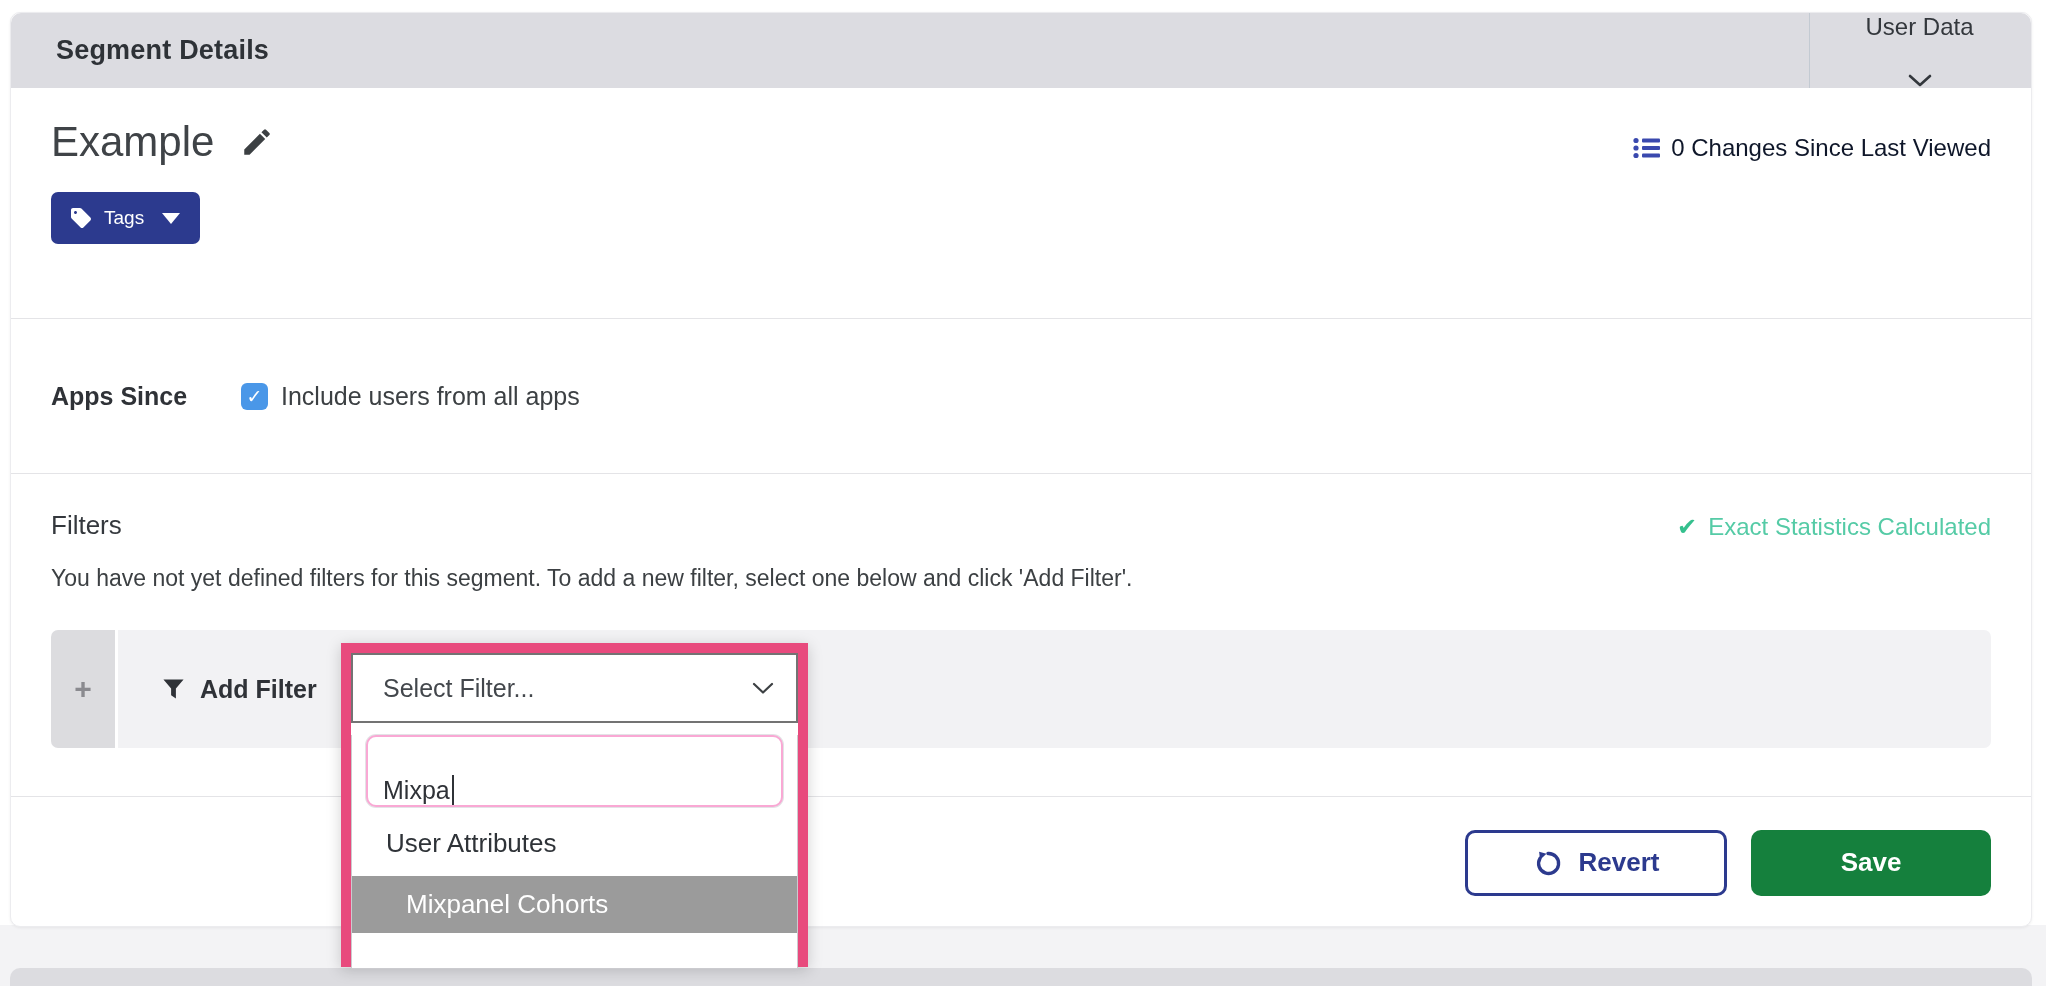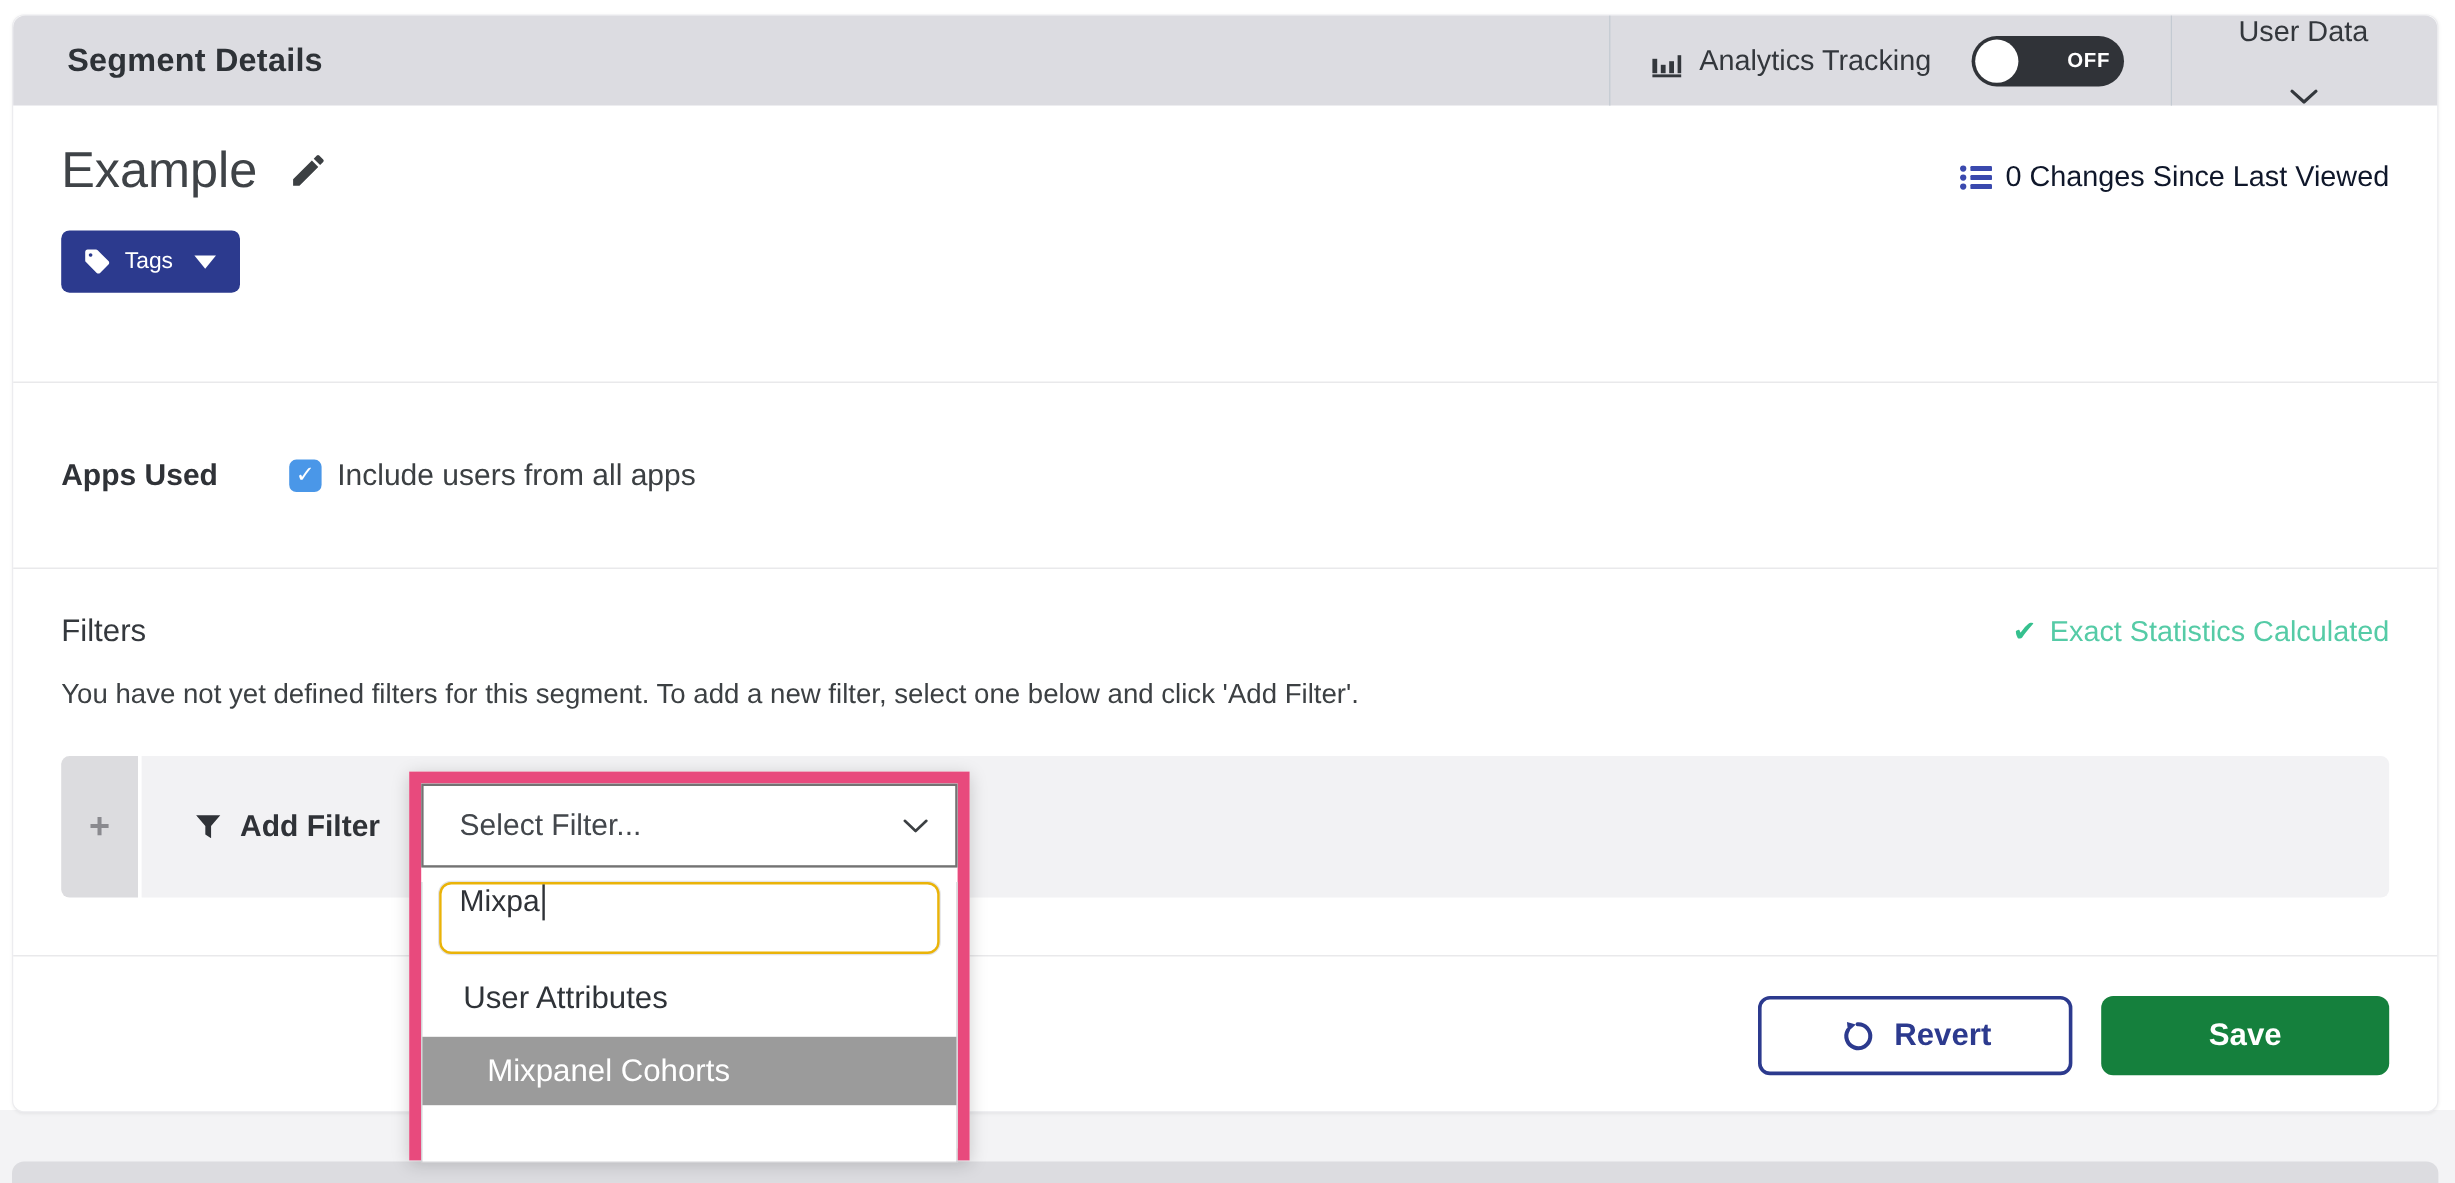--- a/index.html
+++ b/index.html
@@ -81,57 +81,41 @@
   .btn-save   { width:240px; background:#15803d; border:none; color:#ffffff; }
 
   
   .pink-box { position:absolute; left:341px; top:643px; width:467px; height:324px;
               border:10px solid #e84a7d; background:#ffffff; z-index:20;
               box-shadow:0 3px 14px rgba(0,0,0,0.18); }
   .select-box { height:70px; border:2px solid #737373; display:flex; align-items:center;
                 justify-content:space-between; padding:0 22px 0 30px;
                 font-size:25px; color:#43474c; cursor:pointer; background:#fff; }
   .dd-panel { height:234px; border:1px solid #cbcbcf; border-top:none; background:#fff; }
-  .dd-search { margin:12px 14px 0 14px; height:60px; border:2px solid #eab308; border-radius:10px;
-               box-shadow:0 0 0 1px #e3e3e6; display:flex; align-items:flex-start;
+  .dd-search { margin:12px 14px 0 14px; height:72px; border:2px solid #f9a8d4; border-radius:10px;
+               box-shadow:0 0 0 1px #e3e3e6; display:flex; align-items:flex-end;
                padding:0 15px; font-size:25px; color:#2f3237; background:#fff; }
   .text-caret { width:2px; height:30px; background:#2f3237; margin-left:2px; }
   .dd-group { font-size:26px; font-weight:400; color:#2f3338; padding:21px 0 17px 34px; }
   .dd-option { height:57px; background:#9b9b9b; color:#ffffff; font-size:26px;
                display:flex; align-items:center; padding-left:54px; cursor:pointer; }
 
   svg { display:block; }
 </style>
 </head>
 <body>
 
 <div class="below-strip"></div>
 <div class="bottom-bar"></div>
 
 <div class="card">
 
   <div class="card-header">
     <div class="header-title">Segment Details</div>
 
-    <div class="h-sec h-analytics">
-      <span>
-        <svg width="28" height="28" viewBox="0 0 28 28">
-          <rect x="3" y="12" width="4" height="12" fill="#33373c"></rect>
-          <rect x="10" y="17" width="4" height="7" fill="#33373c"></rect>
-          <rect x="17" y="14" width="4" height="10" fill="#33373c"></rect>
-          <rect x="24" y="9" width="3" height="15" fill="#33373c"></rect>
-          <rect x="3" y="25" width="24" height="2.4" fill="#33373c"></rect>
-        </svg>
-      </span>
-      <span>Analytics Tracking</span>
-      <div class="toggle">
-        <span class="knob"></span>
-        <span class="state">OFF</span>
-      </div>
-    </div>
 
     <div class="h-sec h-user">
       <span>User Data</span>
       <span>
         <svg width="24" height="14" viewBox="0 0 24 14">
           <polyline points="2,2 12,11 22,2" fill="none" stroke="#33373c" stroke-width="2.6" stroke-linecap="round" stroke-linejoin="round"></polyline>
         </svg>
       </span>
     </div>
   </div>
@@ -167,21 +151,21 @@
         </svg>
       </span>
       <span>Tags</span>
       <span class="caret-down"></span>
     </button>
   </div>
 
   <hr class="sep">
 
   <div class="sec-apps">
-    <div class="apps-label">Apps Used</div>
+    <div class="apps-label">Apps Since</div>
     <div class="checkbox">
       <span>✓</span>
     </div>
     <div class="checkbox-label">Include users from all apps</div>
   </div>
 
   <hr class="sep">
 
   <div class="sec-filters">
     <div class="filters-row">

